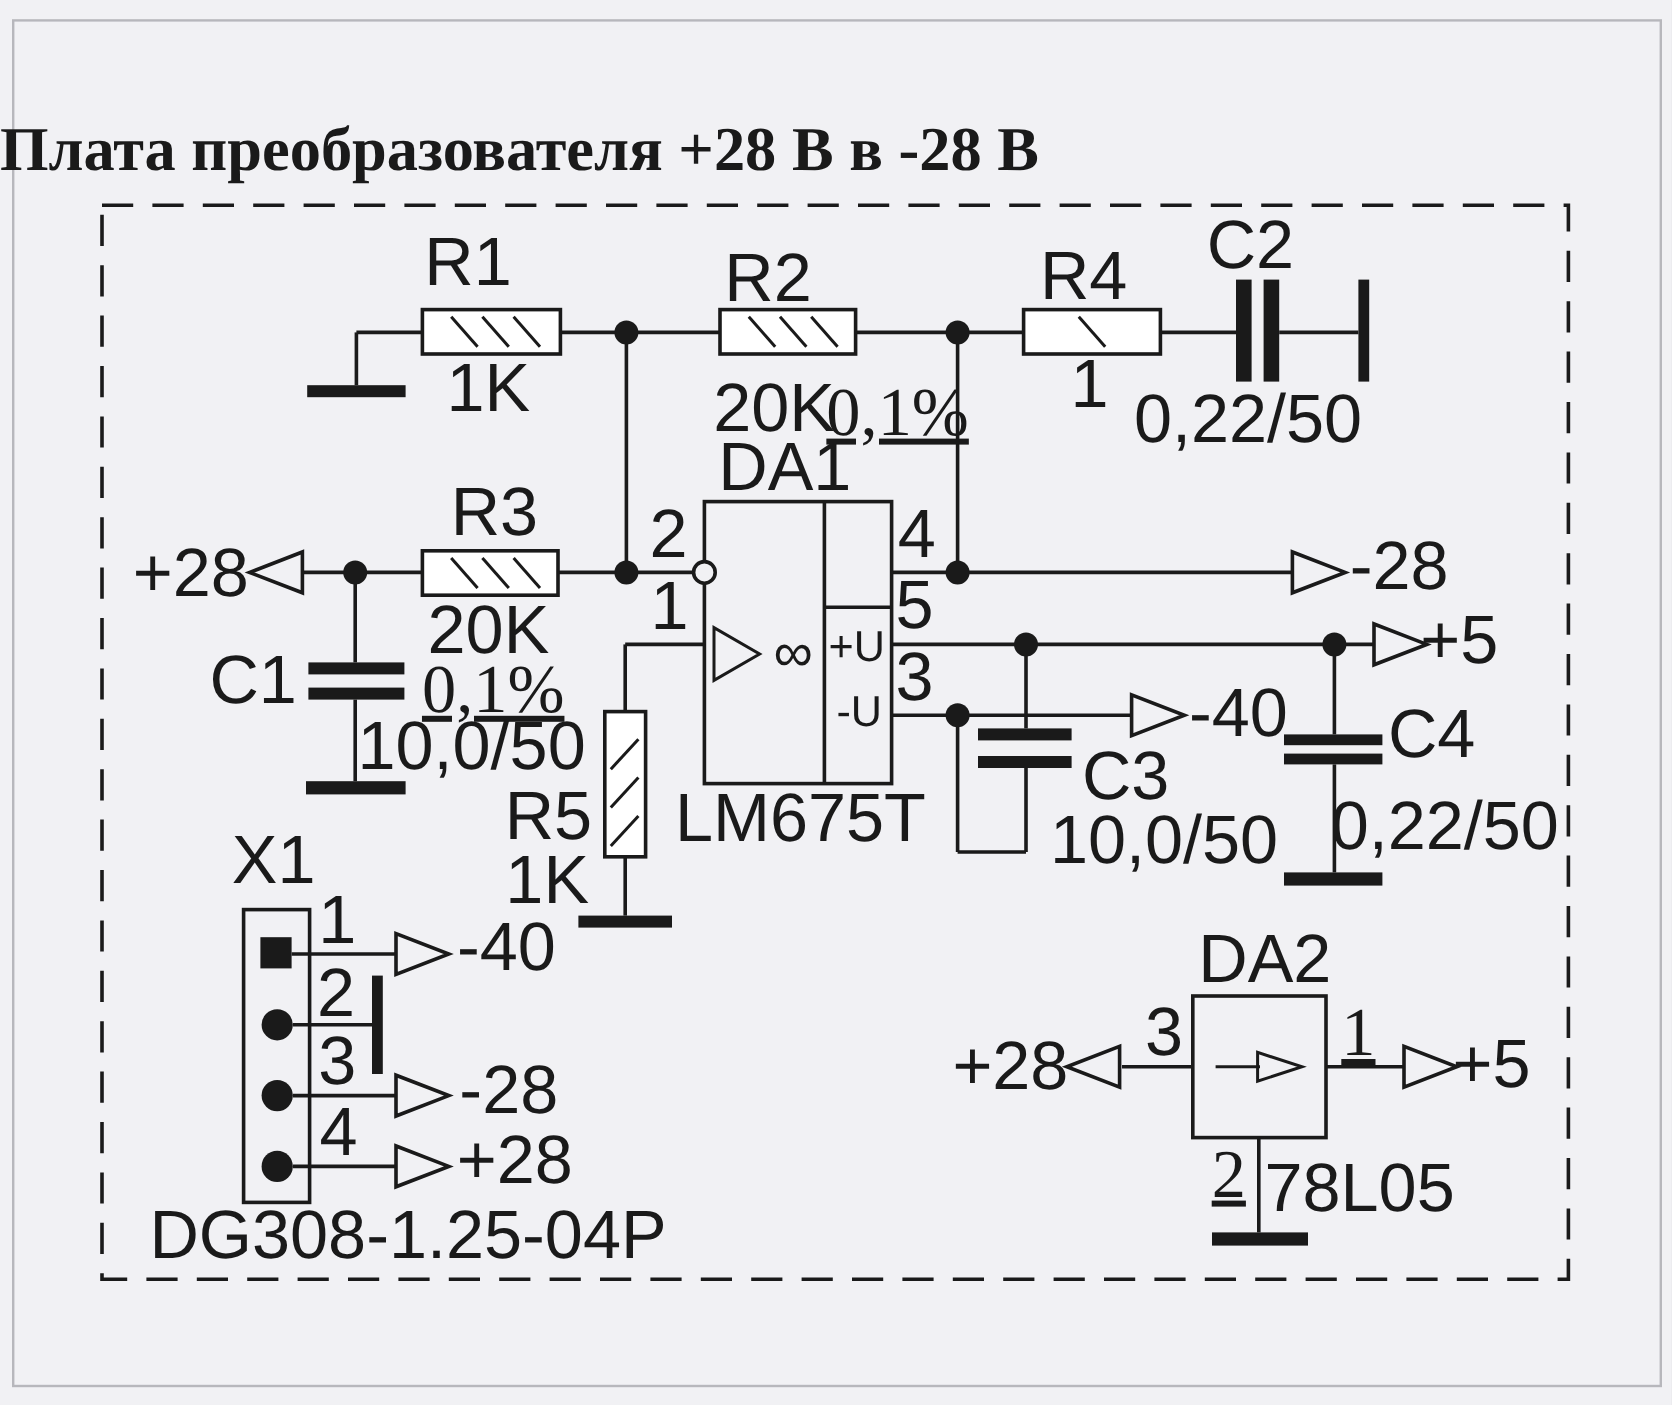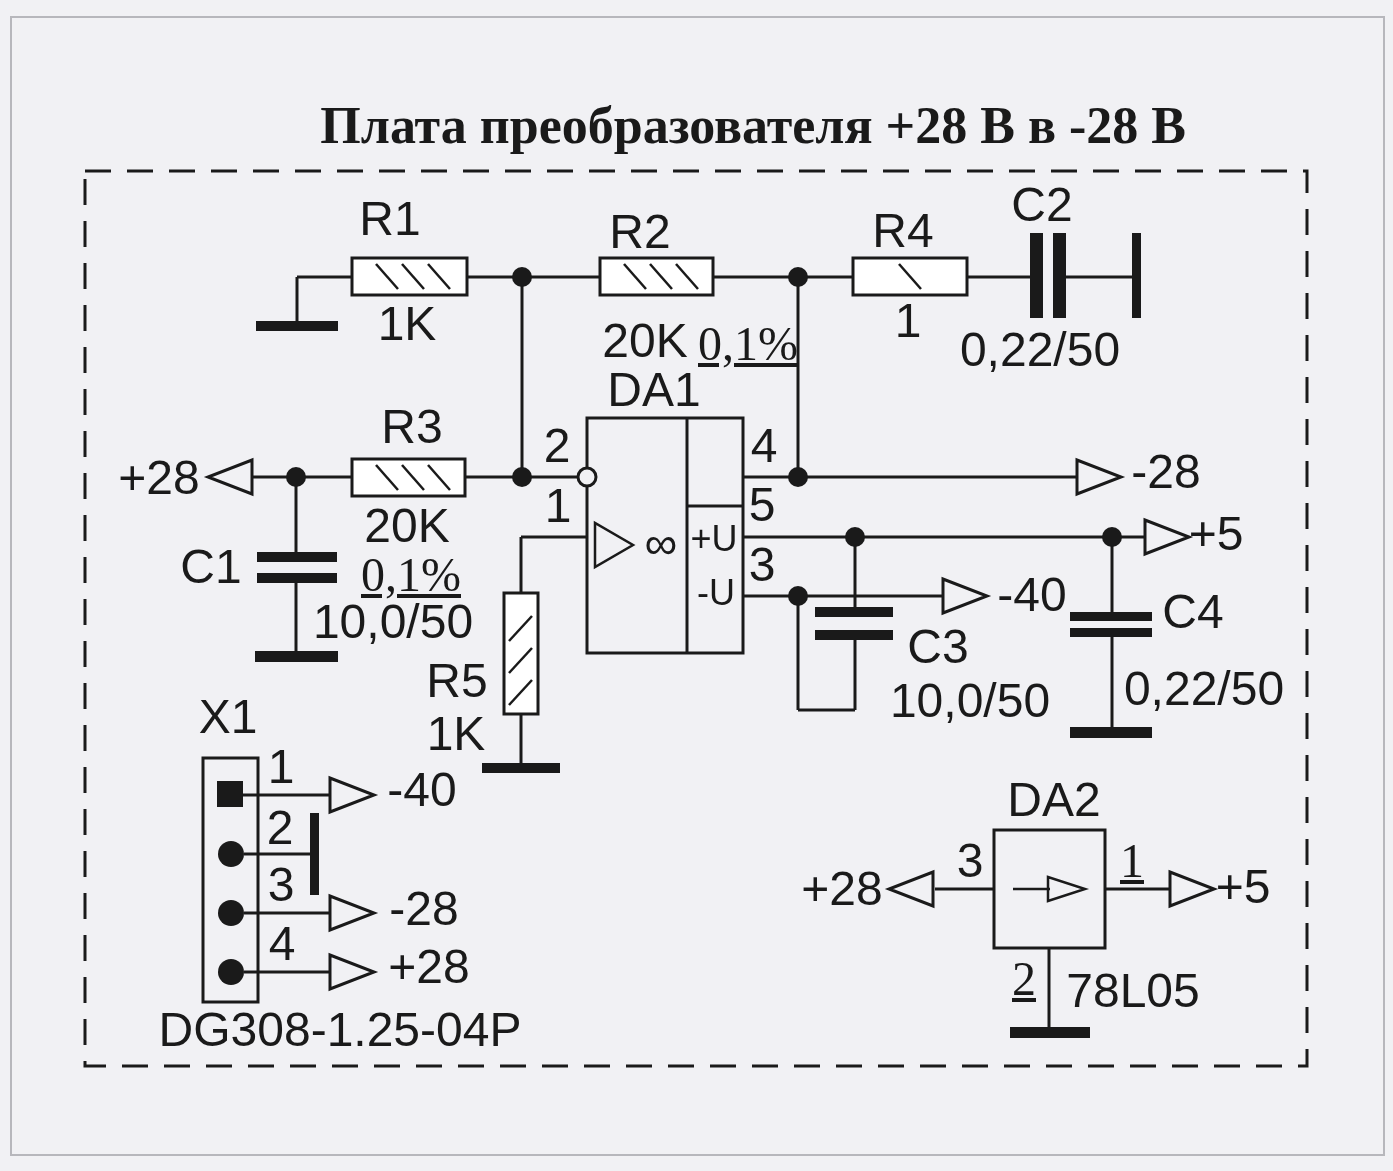--- a/index.html
+++ b/index.html
@@ -11,32 +11,32 @@
     font-family:"Liberation Sans",sans-serif;
     color:#1a1a1a;
   }
   .page-border{
     position:absolute;left:10px;top:16px;right:8px;bottom:15px;
     border:2px solid #b7b7bc;
     pointer-events:none;
   }
   .title{
     position:absolute;left:0;width:1186px;top:100px;
-    text-align:right;
+    text-align:left;
     font-family:"Liberation Serif",serif;
     font-weight:700;
     font-size:52px;
     line-height:1;
     letter-spacing:0px;
   }
   svg.canvas{position:absolute;left:0;top:0;}
   .lbl{
     position:absolute;
     transform:translate(-50%,-50%);
-    font-size:48px;
+    font-size:57px;
     line-height:1;
     white-space:nowrap;
   }
   .serif{font-family:"Liberation Serif",serif;text-decoration:underline;}
   .note{font-family:"Liberation Serif",serif;font-weight:700;font-size:40px;}
   .usmall{font-size:36px;}
   .inf{font-size:46px;}
 </style>
 </head>
 <body>
@@ -247,20 +247,21 @@
 
   <div class="lbl" style="left:938px;top:647px">C3</div>
   <div class="lbl" style="left:970px;top:701px">10,0/50</div>
 
   <div class="lbl" style="left:1193px;top:612px">C4</div>
   <div class="lbl" style="left:1204px;top:689px">0,22/50</div>
 
   <div class="lbl" style="left:457px;top:681px">R5</div>
   <div class="lbl" style="left:456px;top:734px">1K</div>
 
+  <div class="lbl" style="left:667px;top:682px">LM675T</div>
 
   <div class="lbl" style="left:228px;top:717px">X1</div>
   <div class="lbl" style="left:281px;top:767px">1</div>
   <div class="lbl" style="left:280px;top:828px">2</div>
   <div class="lbl" style="left:281px;top:885px">3</div>
   <div class="lbl" style="left:282px;top:944px">4</div>
   <div class="lbl" style="left:422px;top:790px">-40</div>
   <div class="lbl" style="left:424px;top:909px">-28</div>
   <div class="lbl" style="left:429px;top:967px">+28</div>
   <div class="lbl" style="left:340px;top:1030px">DG308-1.25-04P</div>

